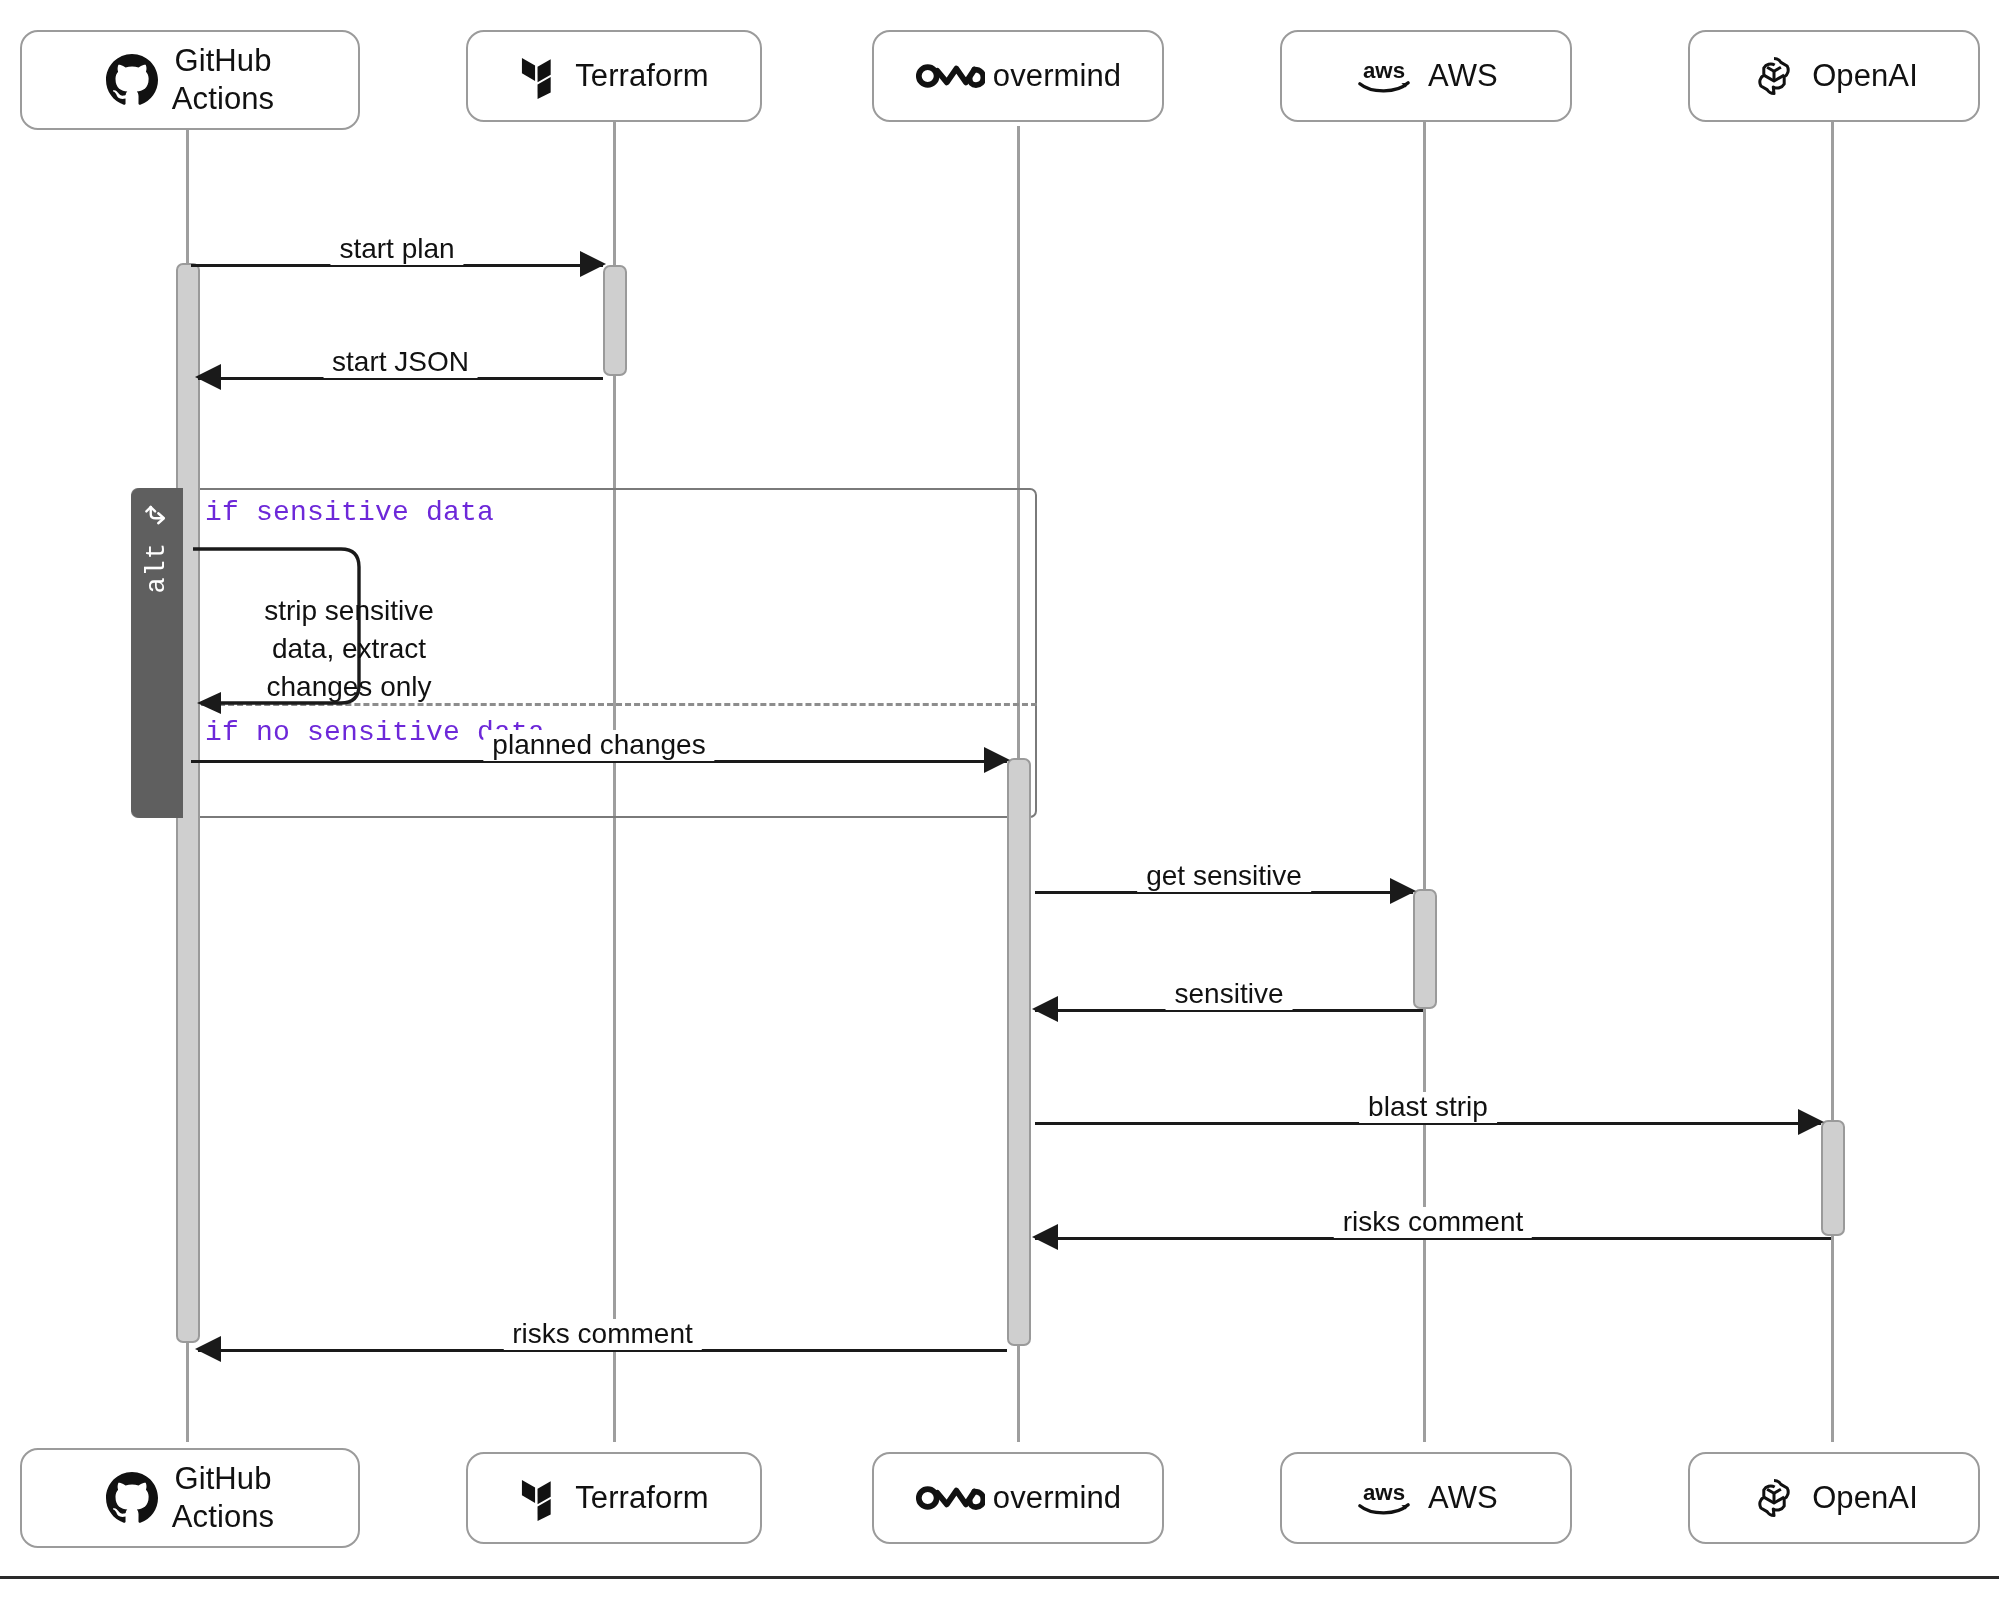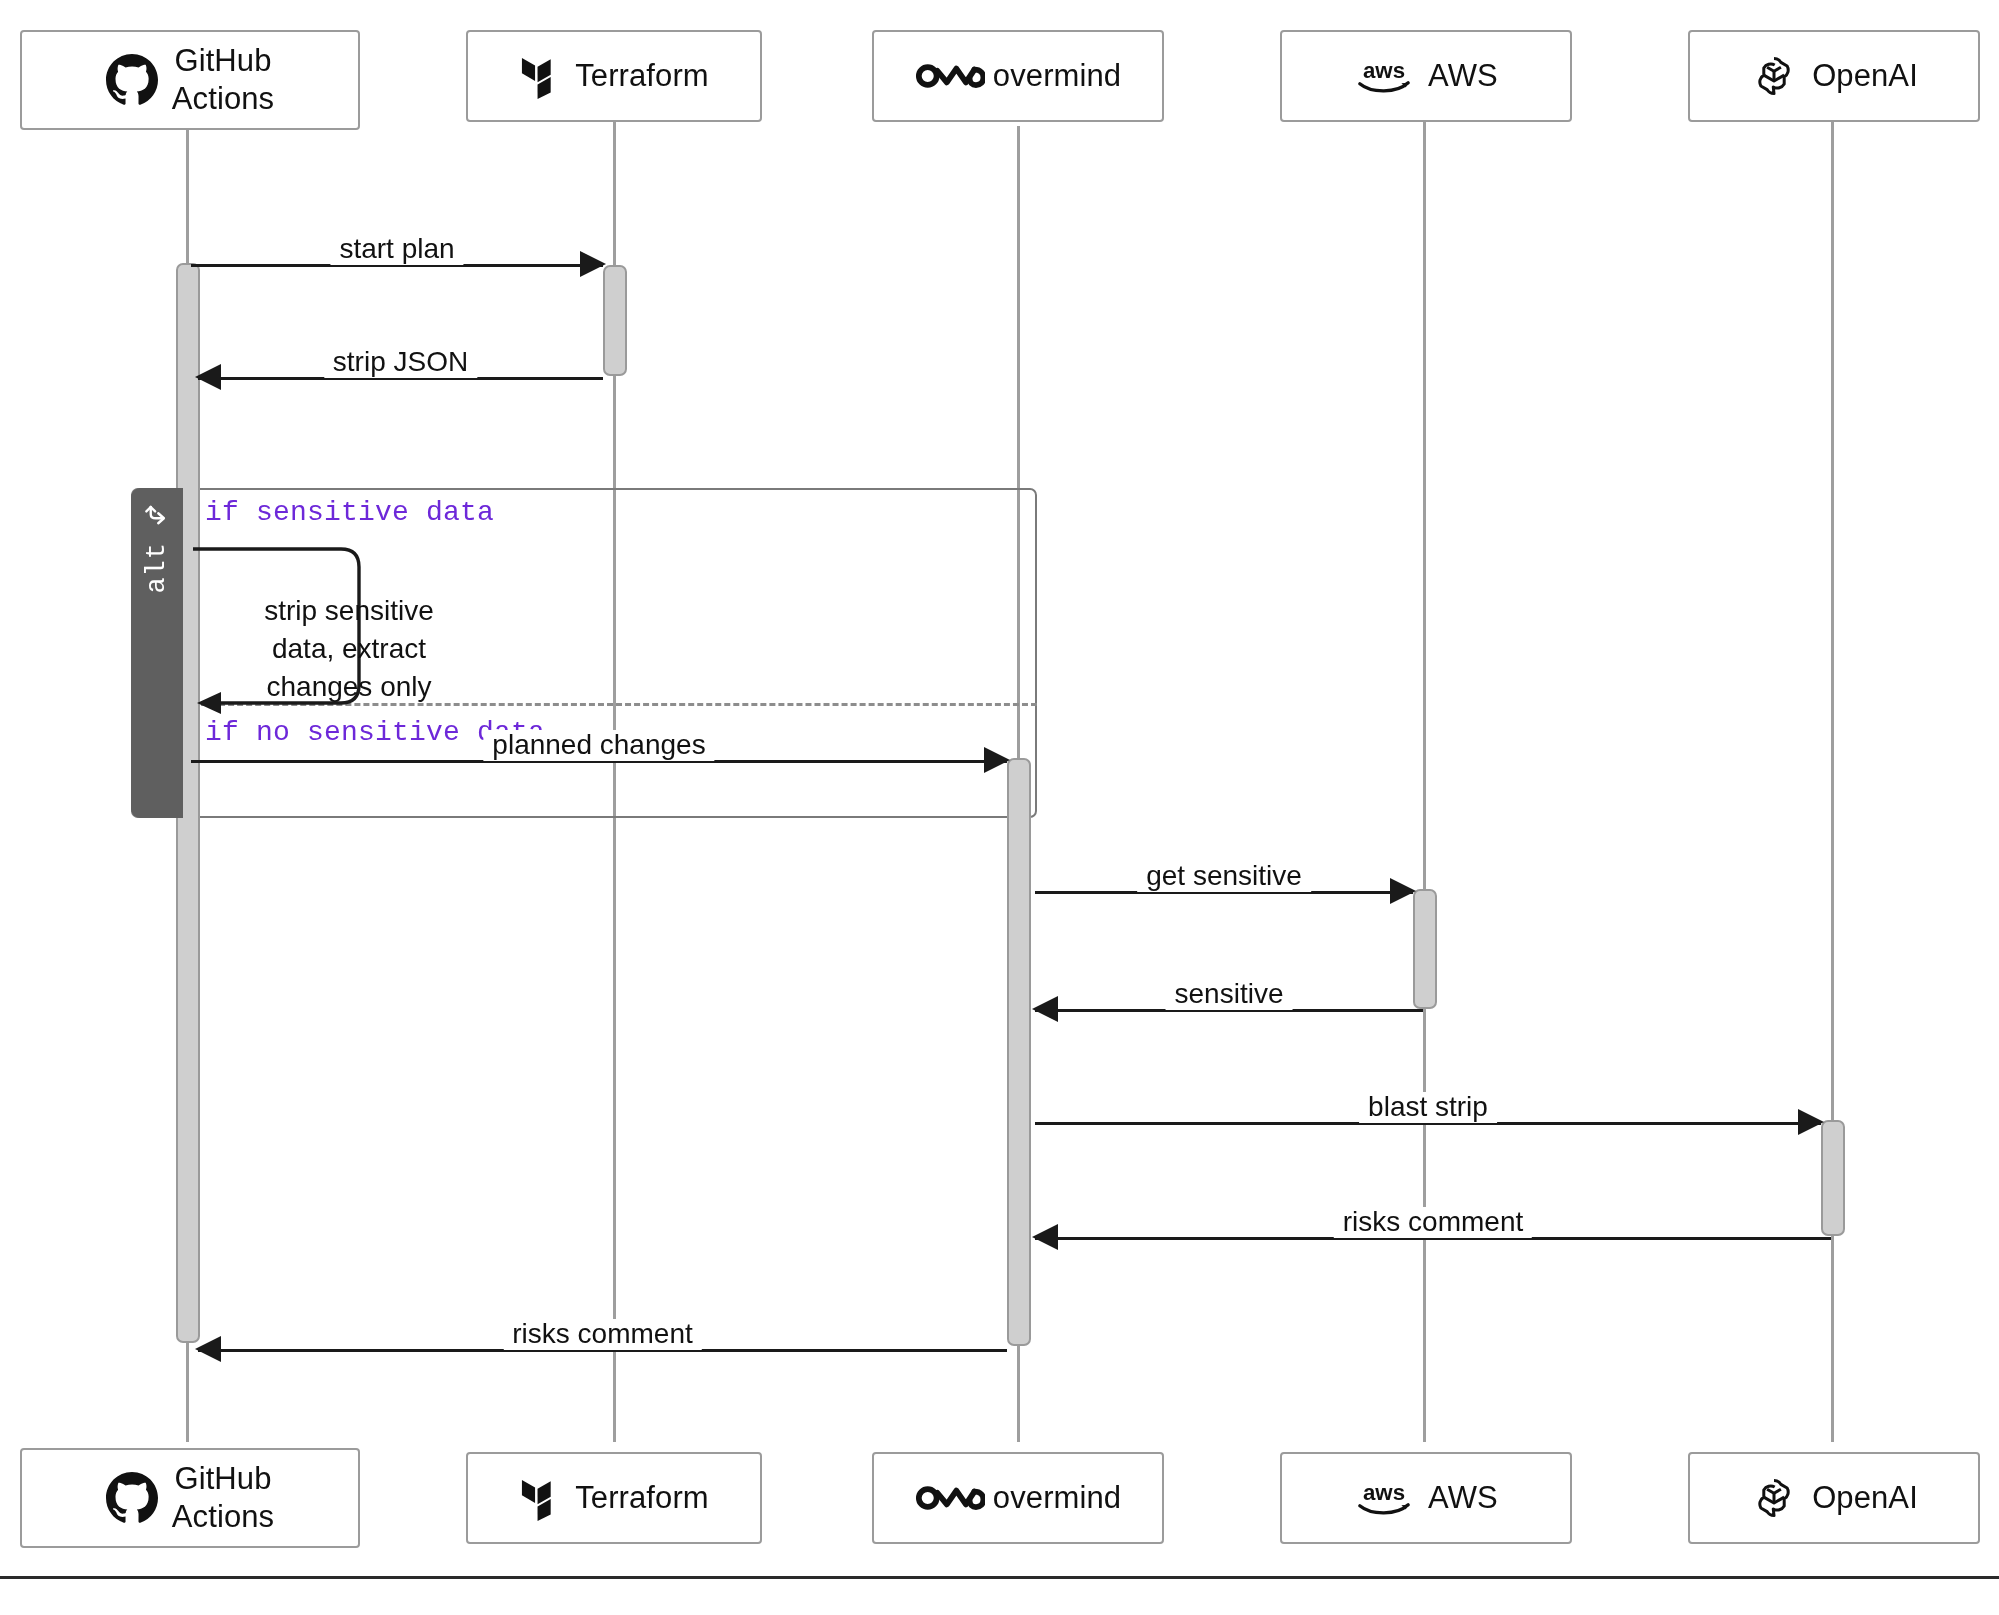--- a/index.html
+++ b/index.html
@@ -4,21 +4,21 @@
 <style>
   html,body{margin:0;padding:0;background:#ffffff;}
   body{font-family:"Liberation Sans",sans-serif;}
   #canvas{position:relative;width:1999px;height:1615px;overflow:hidden;background:#fff;}
 
   
   .participant{
     position:absolute;
     box-sizing:border-box;
     border:2px solid #9b9b9b;
-    border-radius:4px;
+    border-radius:18px;
     background:#ffffff;
     display:flex;
     align-items:center;
     justify-content:center;
     gap:14px;
     z-index:6;
   }
   .participant .p-label{
     font-size:31px;
     color:#111;
@@ -200,21 +200,21 @@
 
   <div class="msg" style="left:191px;top:264px;width:412px;">
     <div class="line"></div>
     <div class="arrowhead right"></div>
     <div class="mlabel">start plan</div>
   </div>
 
   <div class="msg" style="left:198px;top:377px;width:405px;">
     <div class="line"></div>
     <div class="arrowhead left"></div>
-    <div class="mlabel">strip JSON</div>
+    <div class="mlabel">start JSON</div>
   </div>
 
   <div class="selfmsg" style="left:191px;top:545px;width:200px;height:170px;">
     <svg width="200" height="175" viewBox="0 0 200 175">
       <path d="M2,4 L150,4 Q168,4 168,22 L168,140 Q168,158 150,158 L24,158" fill="none" stroke="#1a1a1a" stroke-width="3.4"></path>
       <polygon points="6,158 30,147 30,169" fill="#1a1a1a"></polygon>
     </svg>
     <div class="snote" style="left:38px;top:28px;width:240px;">strip sensitive
 data, extract
 changes only</div>

